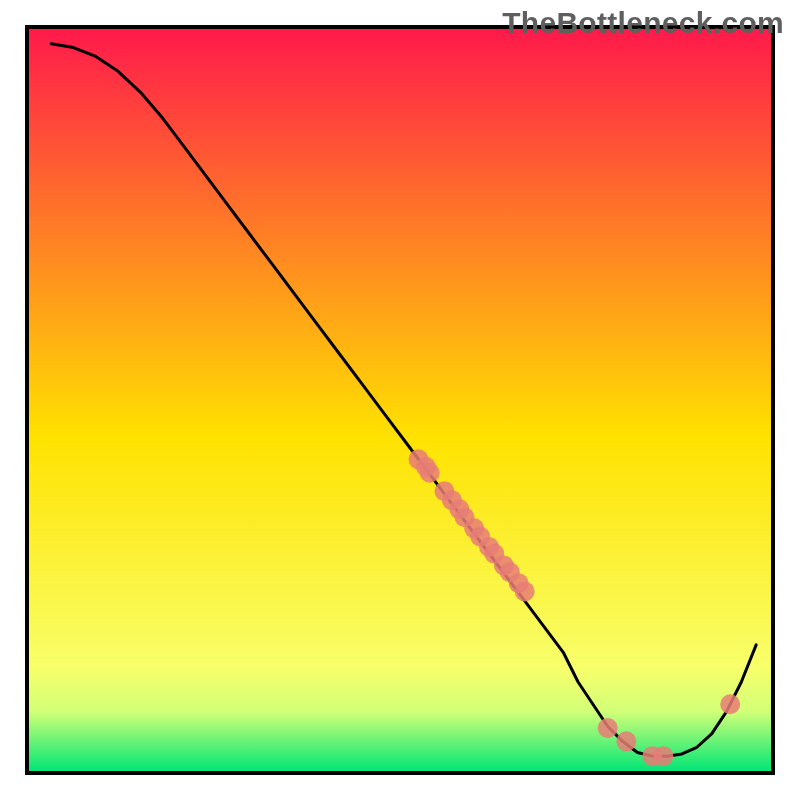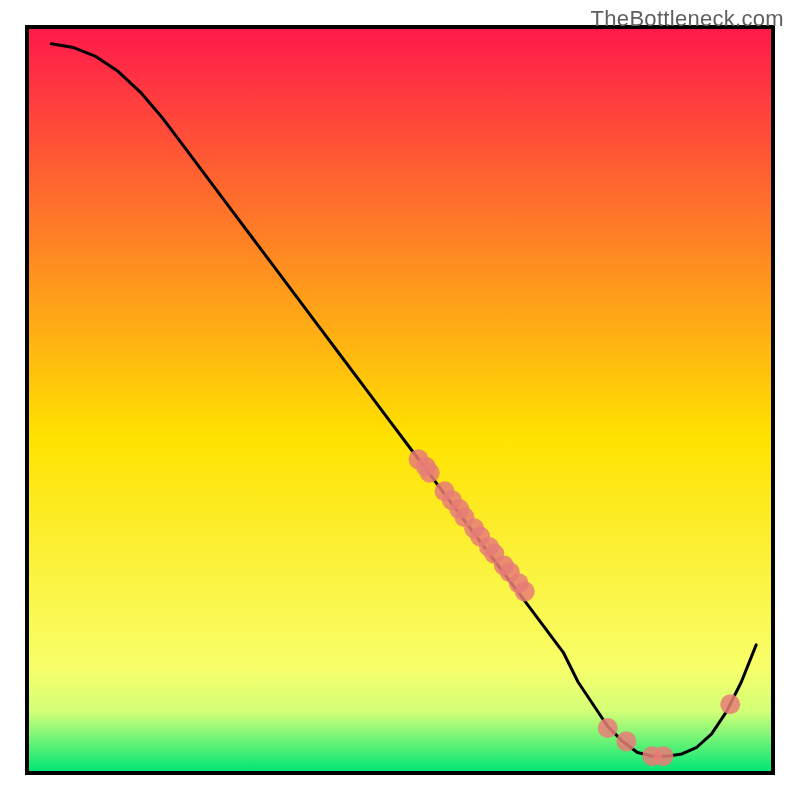--- a/index.html
+++ b/index.html
@@ -12,22 +12,22 @@
   }
   .chart-wrap {
     position: relative;
     width: 800px;
     height: 800px;
   }
   .watermark {
     position: absolute;
     top: 6px;
     right: 16px;
-    font-size: 22px;
-    font-weight: 400;
+    font-size: 30px;
+    font-weight: 700;
     color: #5f5f5f;
     letter-spacing: 0.3px;
     z-index: 5;
   }
   svg.plot {
     position: absolute;
     left: 0;
     top: 0;
   }
 </style>

